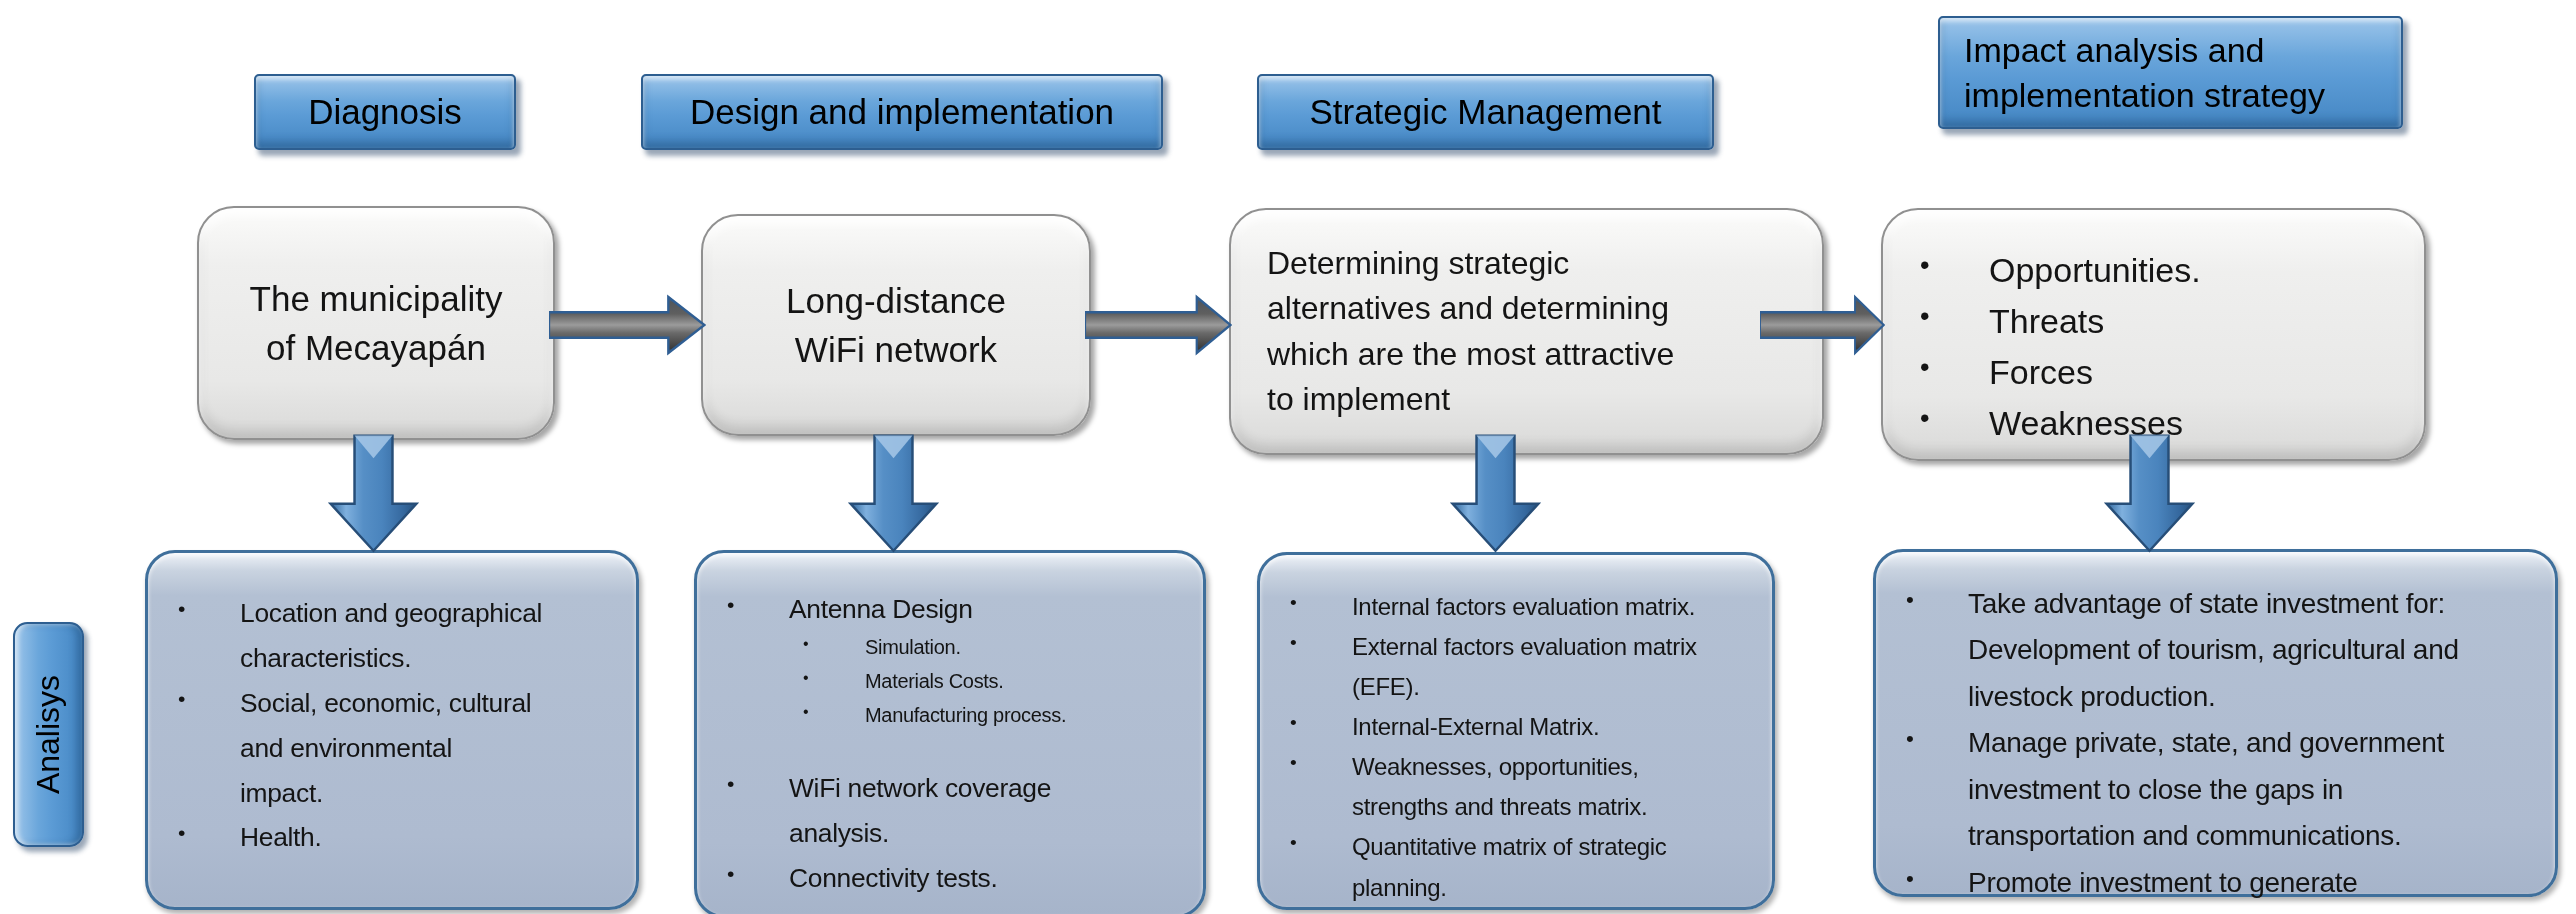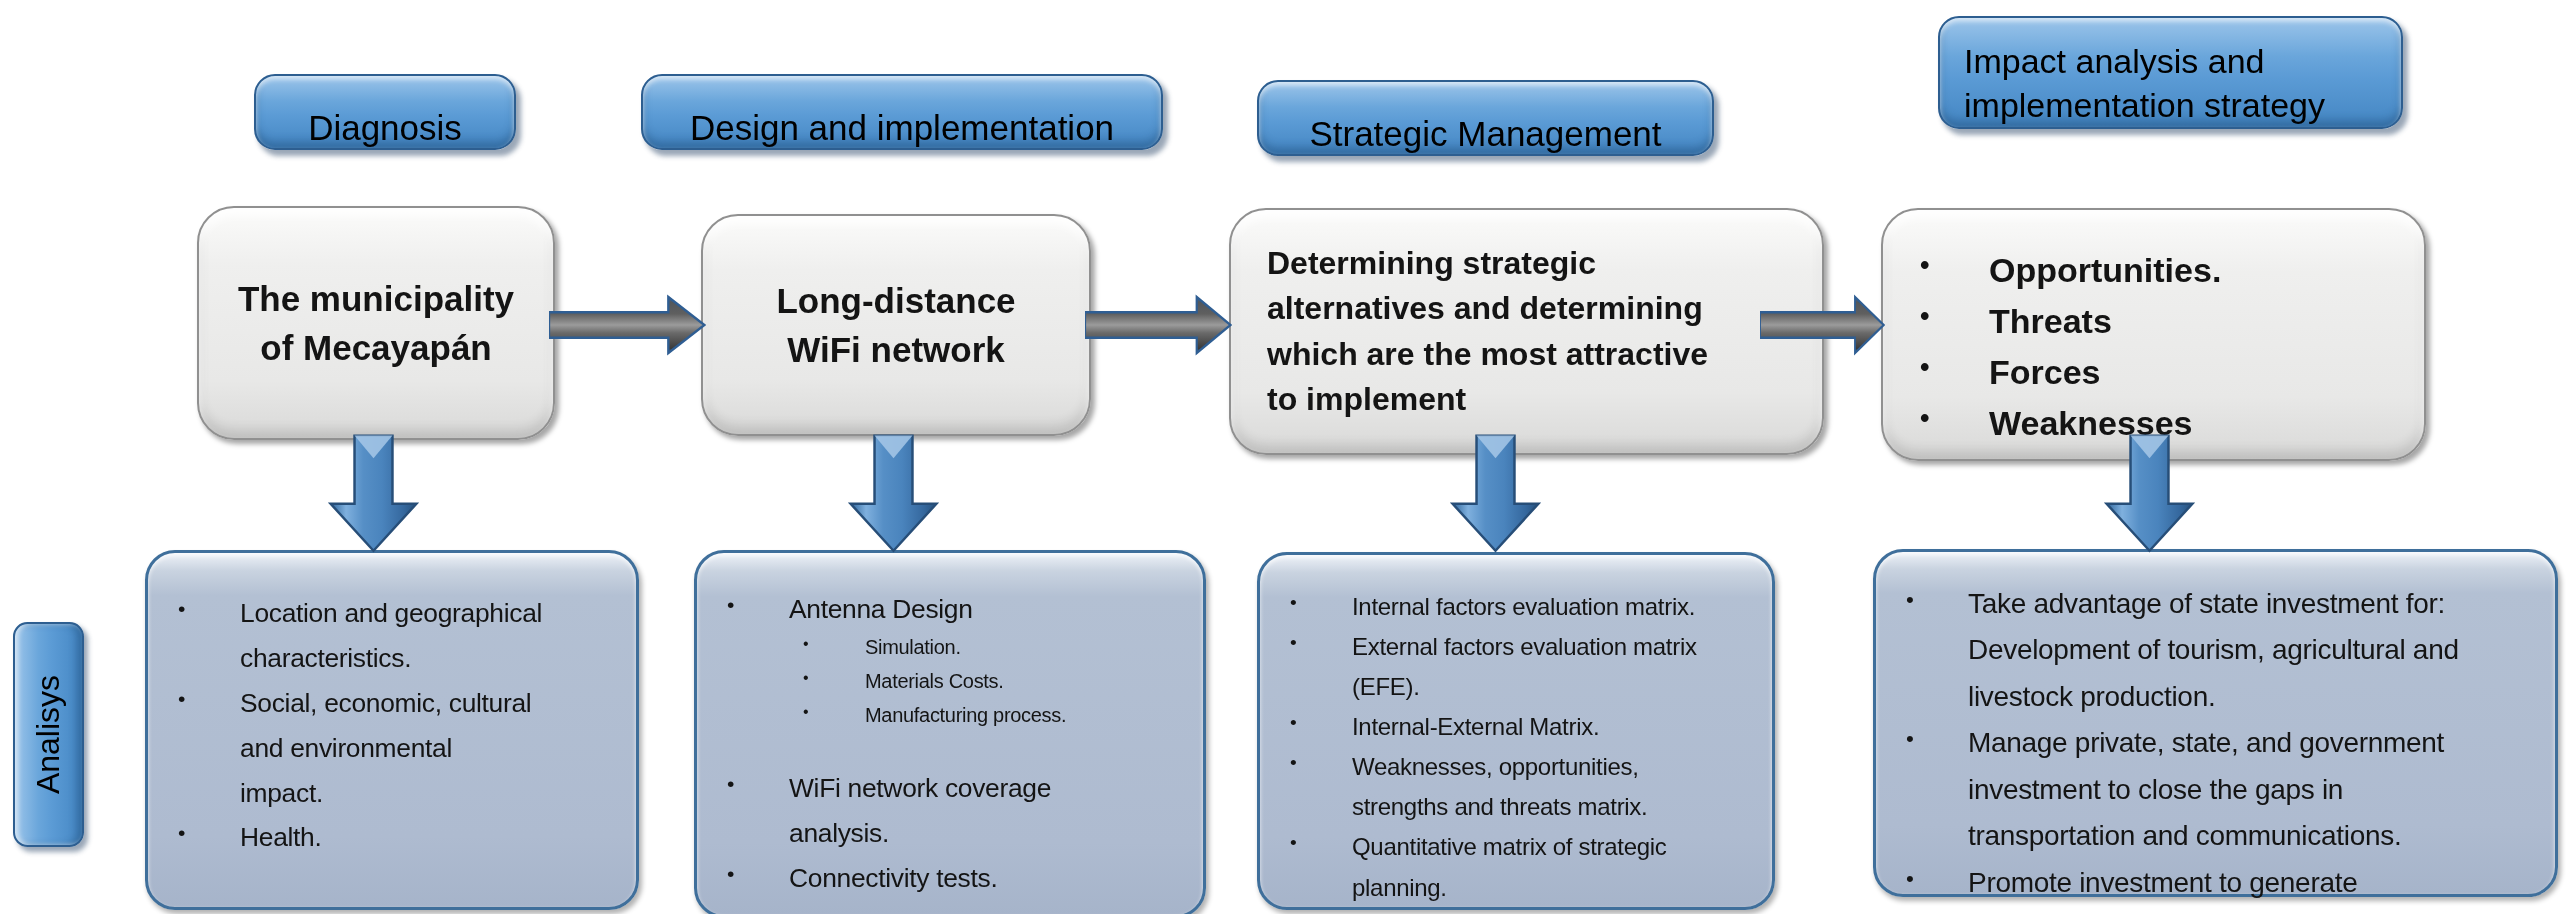--- a/index.html
+++ b/index.html
@@ -2,39 +2,39 @@
 <html style="font-size:12.8px"><head>
 <meta charset="utf-8">
 <style>
   html,body{margin:0;padding:0;background:#fff;}
   .canvas{
     position:relative;width:2576px;height:914px;background:#fff;overflow:hidden;
     font-family:"Liberation Sans", sans-serif;color:#141414;
   }
   
   .hdr{
-    position:absolute;display:flex;align-items:flex-end;justify-content:center;
+    position:absolute;display:flex;align-items:center;justify-content:center;
     background:linear-gradient(180deg,#9cc5ea 0%,#6aa6db 35%,#5b9bd5 55%,#4486c3 100%);
-    border:2.4px solid #2d5e90;border-radius:21px;
+    border:2.4px solid #2d5e90;border-radius:5px;
     box-shadow:4.8px 5.6px 4.8px rgba(30,60,95,.45),
                inset 0 3.2px 4.8px rgba(255,255,255,.65),
                inset 0 -6.4px 8px rgba(20,60,100,.35);
     font-size:35px;color:#000;text-align:center;
   }
   .hdr--left{justify-content:flex-start;text-align:left;padding-left:24px;font-size:34px;line-height:1.3;}
   .hdr-text{white-space:pre-line;}
   
   .stage{
     position:absolute;display:flex;align-items:center;justify-content:center;
     background:linear-gradient(180deg,#fbfbfa 0%,#efefee 25%,#e8e8e7 75%,#d9d9d8 100%);
     border:2.4px solid #909090;border-radius:37px;
     box-shadow:3.2px 4px 4.8px rgba(0,0,0,.35),
                inset 0 8px 9.6px rgba(255,255,255,.85),
                inset 0 -8px 11.2px rgba(0,0,0,.12);
-    font-size:35px;line-height:1.4;text-align:center;font-weight:bold;
+    font-size:35px;line-height:1.4;text-align:center;
   }
   .stage-text{white-space:pre-line;}
   .stage--wrapnarrow .stage-text{max-width:296px;}
   .stage--left{justify-content:flex-start;text-align:left;padding:8px 22.4px 8px 36px;font-size:32px;line-height:1.42;}
   .stage--list{align-items:flex-start;justify-content:flex-start;padding-top:27px;font-size:34px;text-align:left;}
   
   .panel{
     position:absolute;
     background:linear-gradient(180deg,#eef2f8 0%,#c9d3e0 5%,#b3c0d3 12%,#aebbd0 80%,#a6b4ca 100%);
     border:3.2px solid #3f6f9b;border-radius:30px;
@@ -136,21 +136,21 @@
         <li class="sub">Materials Costs.</li>
         <li class="sub">Manufacturing process.</li>
         <li class="gap">WiFi network coverage
 analysis.</li>
         <li>Connectivity tests.</li>
       </ul>
     </div>
   </div>
 
   <div>
-    <div class="hdr" style="left:1257px;top:74px;width:453px;height:72px;margin-top:6px;">
+    <div class="hdr" style="left:1257px;top:74px;width:453px;height:72px;">
       <span class="hdr-text">Strategic Management</span>
     </div>
     <div class="stage stage--left" style="left:1229px;top:208px;width:533px;height:227px;">
       <span class="stage-text">Determining strategic
 alternatives and determining
 which are the most attractive
 to implement</span>
     </div>
     <div class="panel panel--p3" style="left:1257px;top:552px;width:512px;height:352px;">
       <ul class="blist">

